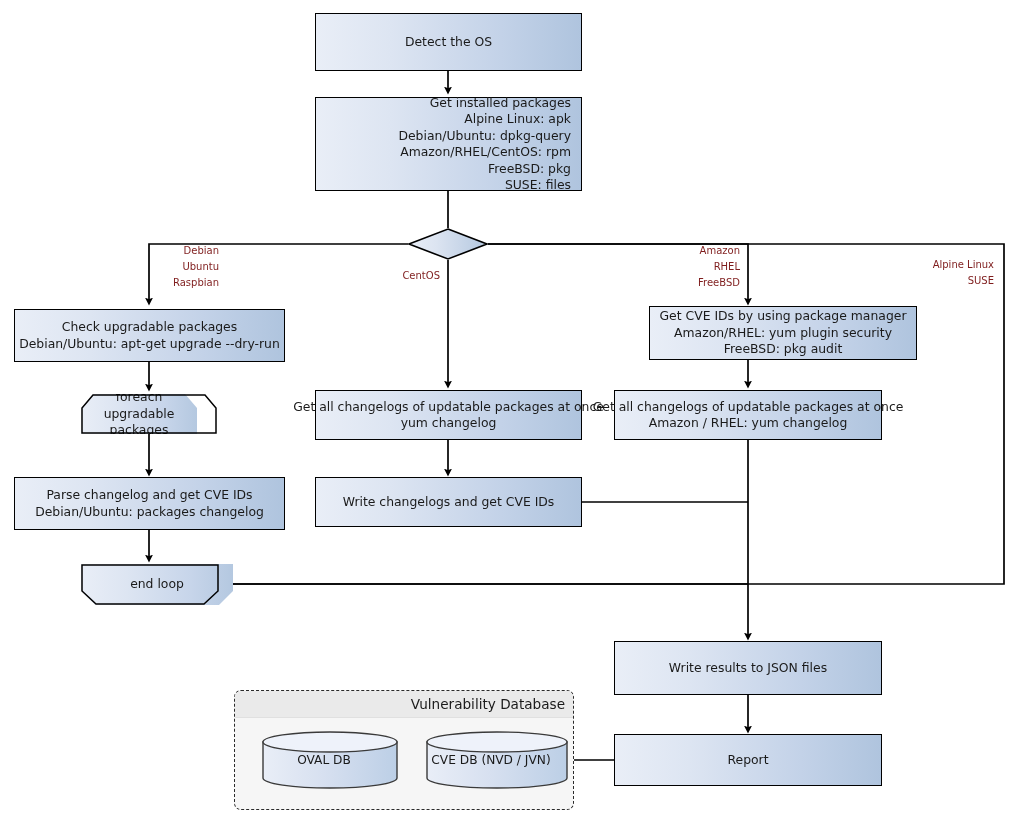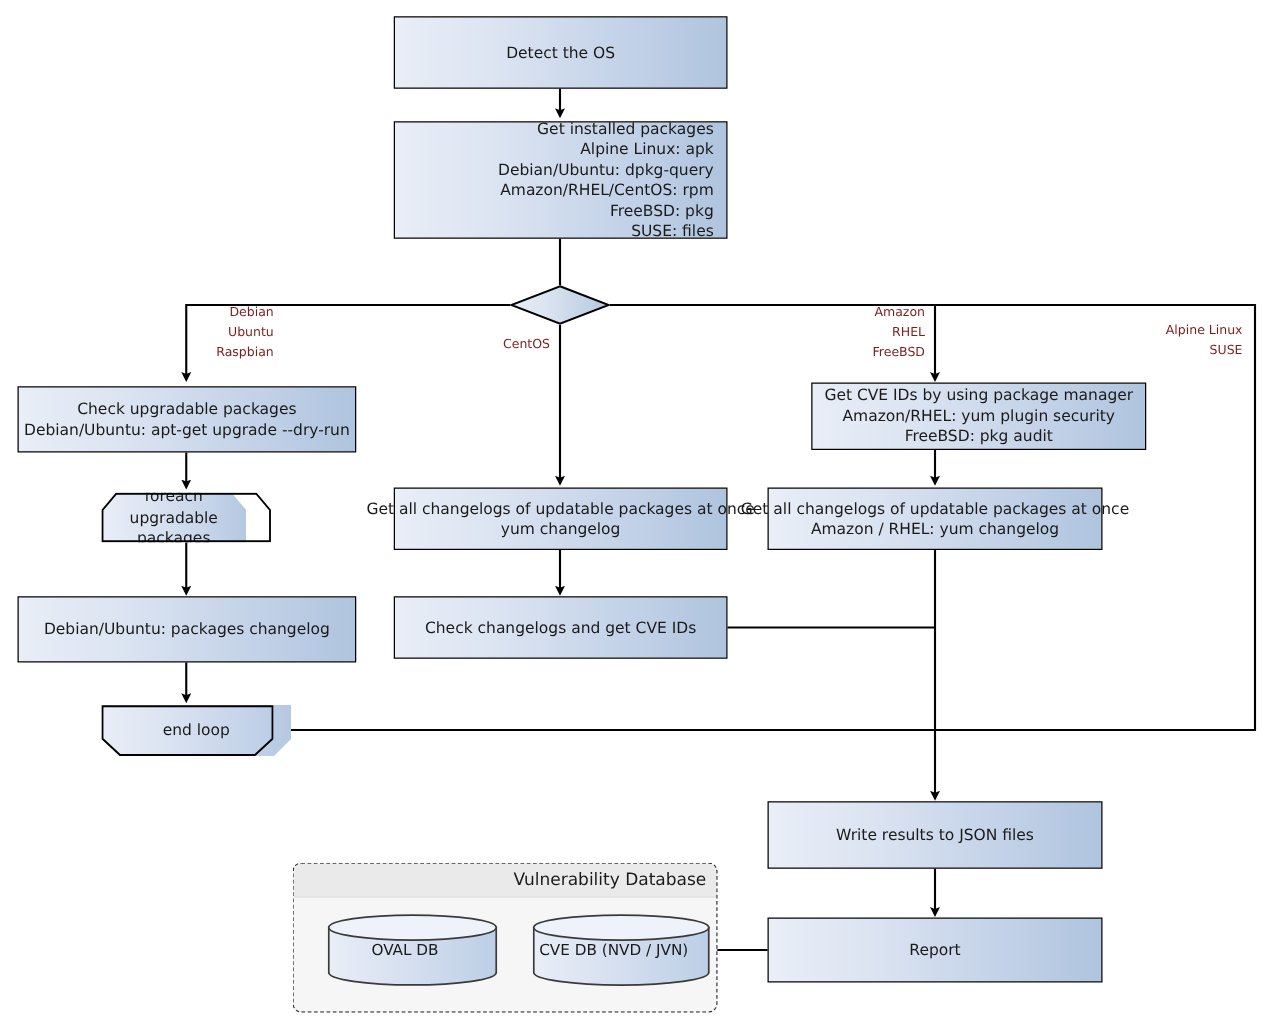--- a/index.html
+++ b/index.html
@@ -254,41 +254,42 @@
         <div>foreach</div>
         <div>upgradable  packages</div>
       </span>
   </div>
   <svg style="position:absolute; left:81px; top:394px; width:136px; height:40px; pointer-events:none;" viewBox="0 0 136 40">
     <polygon points="12,1 124,1 135,14 135,39 1,39 1,14" fill="none" stroke="#000000" stroke-width="1.5"></polygon>
   </svg>
 
   <div class="node" style="left:14px; top:477px; width:271px; height:53px;">
     <span class="lbl">
+        <div>Parse changelog and get  CVE IDs</div>
         <div>Debian/Ubuntu: packages changelog</div>
       </span>
   </div>
 
   <div class="loopwrap loop-end" style="left:81px; top:564px; width:152px; height:41px;">
     <div class="inner"></div>
     <span class="lbl">end loop</span>
   </div>
   <svg style="position:absolute; left:81px; top:564px; width:138px; height:41px; pointer-events:none;" viewBox="0 0 138 41">
     <polygon points="1,1 137,1 137,27 123,40 15,40 1,27" fill="none" stroke="#000000" stroke-width="1.5"></polygon>
   </svg>
 
   <div class="node overflow" style="left:315px; top:390px; width:267px; height:50px;">
     <span class="lbl">
         <div>Get all changelogs of updatable packages at once</div>
         <div>yum changelog</div>
       </span>
   </div>
 
   <div class="node" style="left:315px; top:477px; width:267px; height:50px;">
-    <span class="lbl">Check changelogs and get CVE IDs</span>
+    <span class="lbl">Write changelogs and get CVE IDs</span>
   </div>
 
   <div class="node" style="left:614px; top:306px; width:268px; height:54px;margin-left:35px;">
     <span class="lbl">
         <div>Get CVE IDs by using package manager</div>
         <div>Amazon/RHEL: yum plugin security</div>
         <div>FreeBSD: pkg audit</div>
       </span>
   </div>
 

